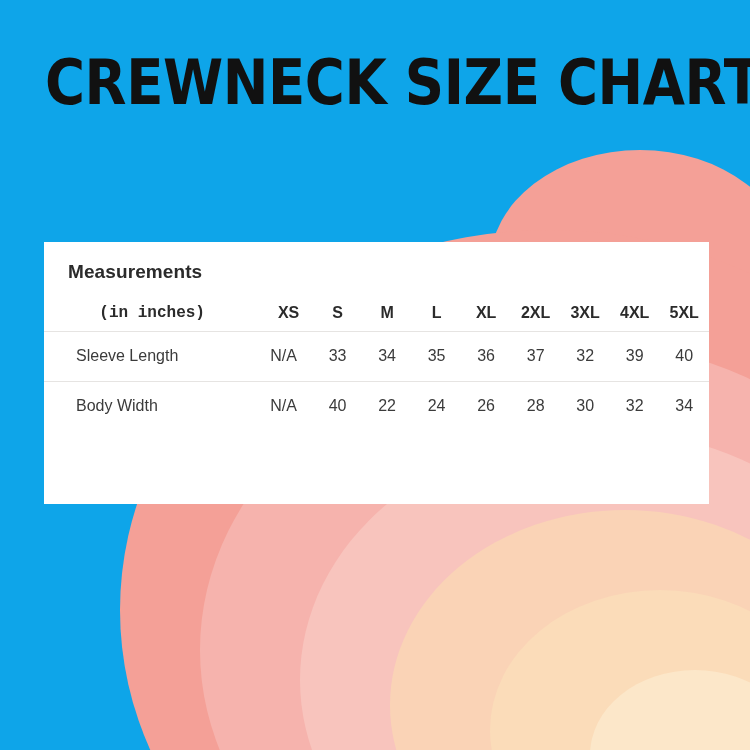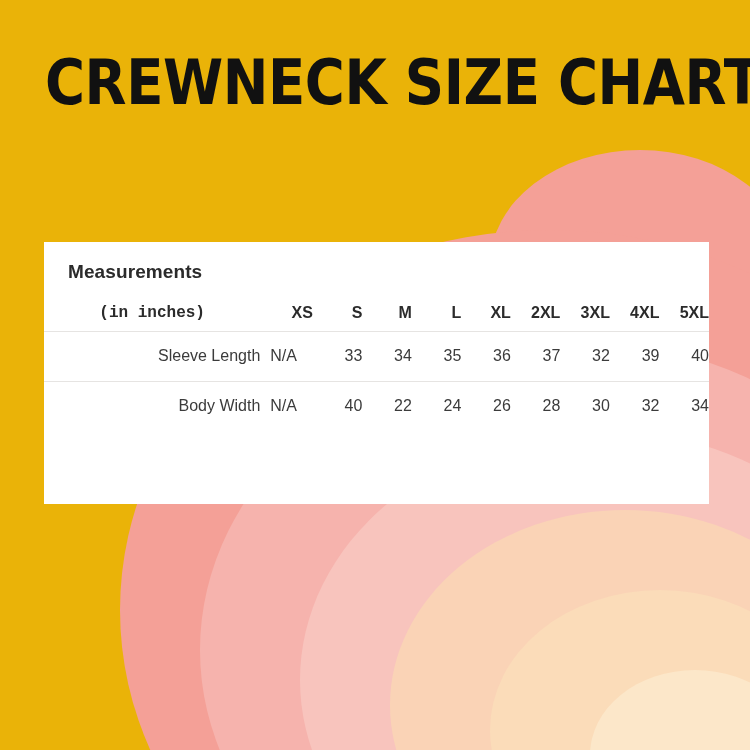--- a/index.html
+++ b/index.html
@@ -4,21 +4,21 @@
 <style>
   * { box-sizing: border-box; margin: 0; padding: 0; }
   html, body {
     width: 750px; height: 750px;
     overflow: hidden;
     font-family: "Liberation Sans", sans-serif;
   }
   #stage {
     position: relative;
     width: 750px; height: 750px;
-    background: #eab308;
+    background: #0ea5e9;
     overflow: hidden;
   }
 
   
   .blob { position: absolute; border-radius: 50%; }
 
   #blob-salmon-outer {
     width: 860px; height: 760px;
     right: -230px; bottom: -240px;
     background: #f4a097;
@@ -86,39 +86,39 @@
   }
   table {
     width: 100%;
     border-collapse: collapse;
     margin-top: 12px;
   }
   th, td {
     font-size: 16px;
     color: #3b3b3b;
     padding: 0;
-    text-align: right;
+    text-align: center;
     vertical-align: middle;
     height: 50px;
     white-space: nowrap;
   }
   thead th {
     font-weight: 700;
     color: #2b2b2b;
     height: 36px;
   }
   thead th.rowhead {
     text-align: center;
     padding-right: 4px;
     font-weight: 700;
     font-family: Liberation Mono, monospace;
   }
   tbody tr { border-top: 1px solid #e6e4e2; }
   tbody td.rowhead {
-    text-align: right;
+    text-align: left;
     padding-right: 4px;
     padding-left: 32px;
     font-weight: 400;
     color: #3b3b3b;
     margin-top: 20px;
   }
   tbody td.na { text-align: left; padding-left: 6px; }
   col.label { width: 218px; }
   col.na { width: 48px; }
   col.size { width: 49px; }

